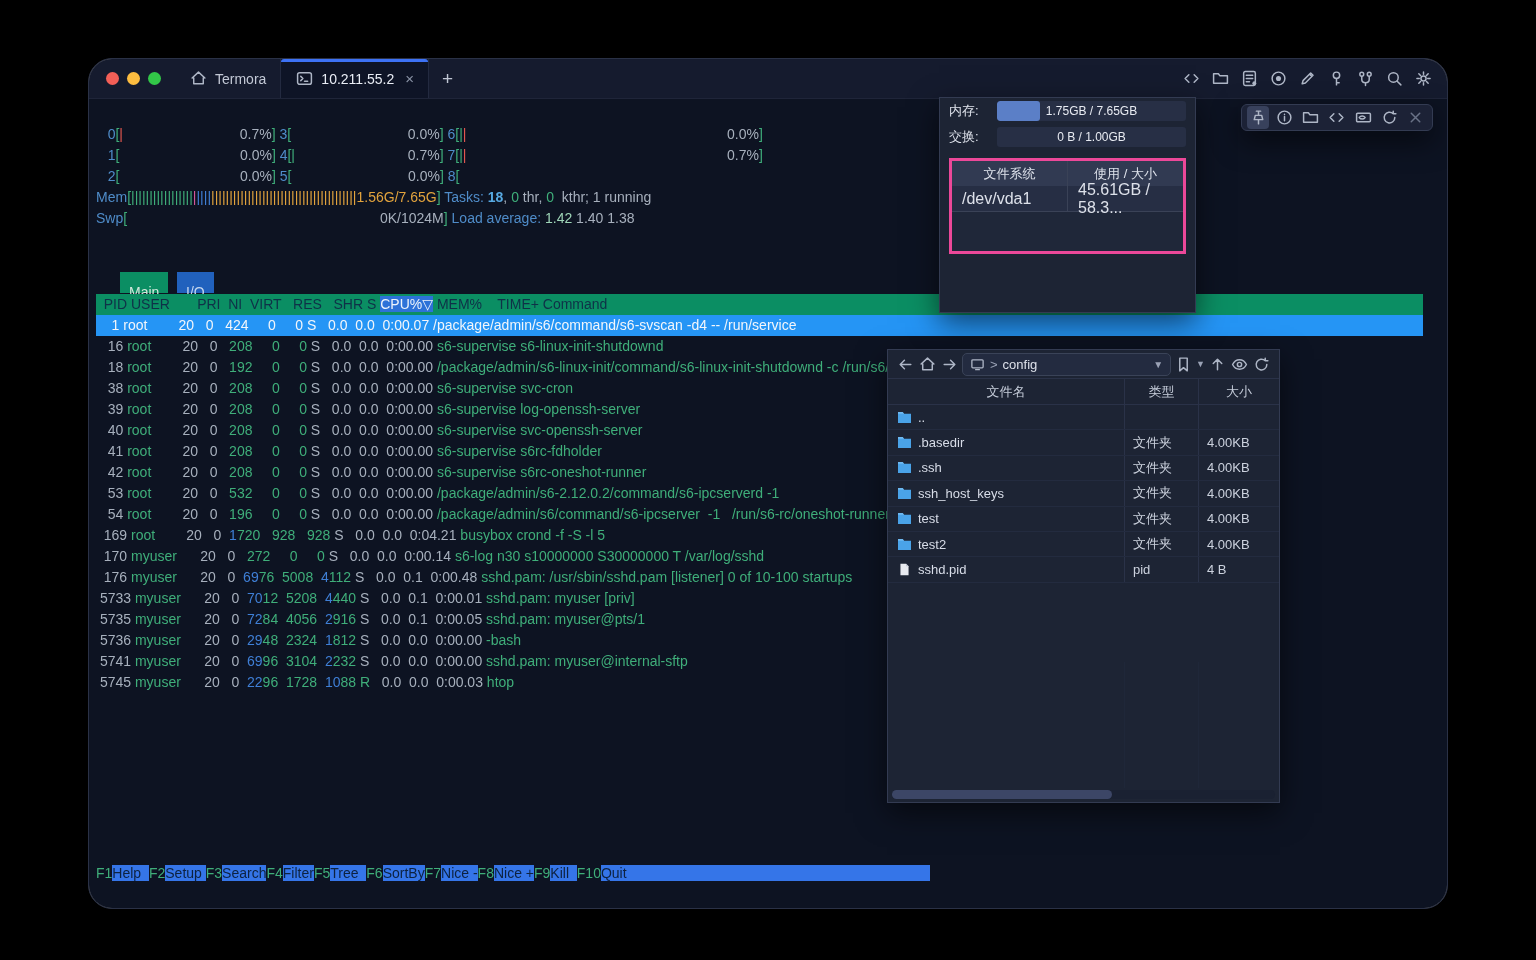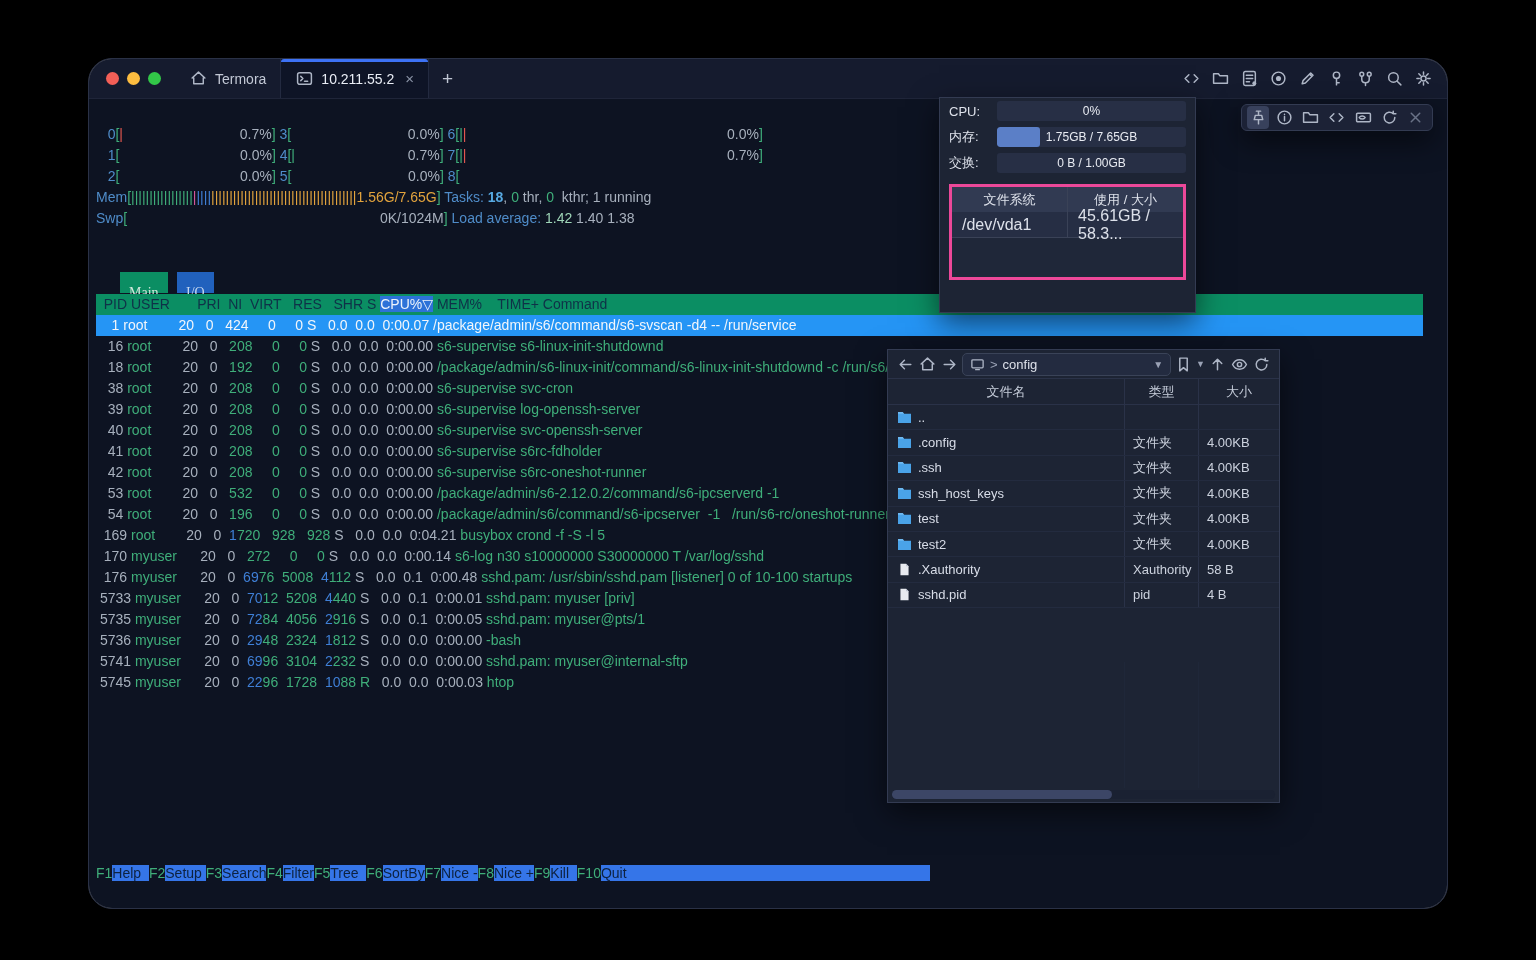--- a/index.html
+++ b/index.html
@@ -18,21 +18,21 @@
   .newtab{display:flex;align-items:center;padding:0 13px;color:#c0c6d4;font-size:19px;}
   .tb-icons{margin-left:auto;display:flex;align-items:center;gap:10px;padding-right:14px;}
   .ic{width:19px;height:19px;display:inline-flex;align-items:center;justify-content:center;color:#aeb6c6;}
   .ic svg{width:17px;height:17px;stroke:currentColor;fill:none;stroke-width:1.4;stroke-linecap:round;stroke-linejoin:round;}
   
   .term{position:absolute;left:0;top:40px;right:0;bottom:0;background:#0d1322;}
   pre.tl-line{position:absolute;left:7px;margin:0;font-family:"DejaVu Sans Mono",monospace;font-size:14px;line-height:21px;white-space:pre;color:#a7b0bd;}
   .lb{color:#4f8cc9}.br{color:#3fae7a}.grn{color:#3fae7a}.red{color:#e0564f}.blu{color:#3f7fd6}
   .org{color:#e2a33d}.mag{color:#d0579c}.pct{color:#a7b0bd}.cyan{color:#57a9e2;font-weight:bold}
   .gray{color:#a7b0bd}.loadn{color:#9fd6b8}.bblue{color:#6db1e8;font-weight:bold}
-  .htab{position:absolute;height:21px;font-family:Liberation Serif, serif;font-size:14px;line-height:21px;padding:10px 9px;}
+  .htab{position:absolute;height:21px;font-family:Liberation Sans, sans-serif;font-size:14px;line-height:21px;padding:10px 9px;}
   .htab.main{background:#0b8e63;color:#d3e9dd;}
   .htab.io{background:#2161bd;color:#c6d8f0;}
   .hd-row{background:#0b8e63;width:1327px;}
   .hd-row span{color:#0f3148;}
   .hd-row span.cpuhdr{background:#2d72d8;color:#ecf3fc;}
   .proc-row{width:1327px;}
   .proc-row.rowsel{background:#2595f5;}
   .proc-row.rowsel span{color:#f2f6fb !important;}
   .fbar .fk{color:#3fae7a;}
   .fbar .fl{background:#3575e8;color:#0d2240;}
@@ -229,26 +229,20 @@
     <span class="ic dim">
         <svg viewBox="0 0 16 16">
           <path d="M4 4l8 8M12 4l-8 8"></path>
         </svg>
       </span>
   </div>
 
   <div class="panel sysinfo">
     <div id="si-meters">
         <div class="si-row">
-          <div class="si-label">CPU:</div>
-          <div class="si-bar">
-            <div class="si-text">0%</div>
-          </div>
-        </div>
-        <div class="si-row">
           <div class="si-label">内存:</div>
           <div class="si-bar">
             <div class="si-fill" style="width: 23%;"></div>
             <div class="si-text">1.75GB / 7.65GB</div>
           </div>
         </div>
         <div class="si-row">
           <div class="si-label">交换:</div>
           <div class="si-bar">
             <div class="si-text">0 B / 1.00GB</div>
@@ -336,21 +330,21 @@
           </div>
           <div class="c-type"></div>
           <div class="c-size"></div>
         </div>
         <div class="sf-row">
           <div class="c-name">
             <svg class="fileicon" viewBox="0 0 16 14">
               <path d="M1 1h5l1.5 2H15v10H1z" fill="#4aa3e8"></path>
               <path d="M1 1h5l1.5 2H1z" fill="#6fb9f0"></path>
             </svg>
-            <span>.config</span>
+            <span>.basedir</span>
           </div>
           <div class="c-type">文件夹</div>
           <div class="c-size">4.00KB</div>
         </div>
         <div class="sf-row">
           <div class="c-name">
             <svg class="fileicon" viewBox="0 0 16 14">
               <path d="M1 1h5l1.5 2H15v10H1z" fill="#4aa3e8"></path>
               <path d="M1 1h5l1.5 2H1z" fill="#6fb9f0"></path>
             </svg>
@@ -384,31 +378,20 @@
         <div class="sf-row">
           <div class="c-name">
             <svg class="fileicon" viewBox="0 0 16 14">
               <path d="M1 1h5l1.5 2H15v10H1z" fill="#4aa3e8"></path>
               <path d="M1 1h5l1.5 2H1z" fill="#6fb9f0"></path>
             </svg>
             <span>test2</span>
           </div>
           <div class="c-type">文件夹</div>
           <div class="c-size">4.00KB</div>
-        </div>
-        <div class="sf-row">
-          <div class="c-name">
-            <svg class="fileicon" viewBox="0 0 14 16">
-              <path d="M2 1h7l3 3v11H2z" fill="#e8eaf0"></path>
-              <path d="M9 1l3 3H9z" fill="#b9bfcc"></path>
-            </svg>
-            <span>.Xauthority</span>
-          </div>
-          <div class="c-type">Xauthority</div>
-          <div class="c-size">58 B</div>
         </div>
         <div class="sf-row">
           <div class="c-name">
             <svg class="fileicon" viewBox="0 0 14 16">
               <path d="M2 1h7l3 3v11H2z" fill="#e8eaf0"></path>
               <path d="M9 1l3 3H9z" fill="#b9bfcc"></path>
             </svg>
             <span>sshd.pid</span>
           </div>
           <div class="c-type">pid</div>

